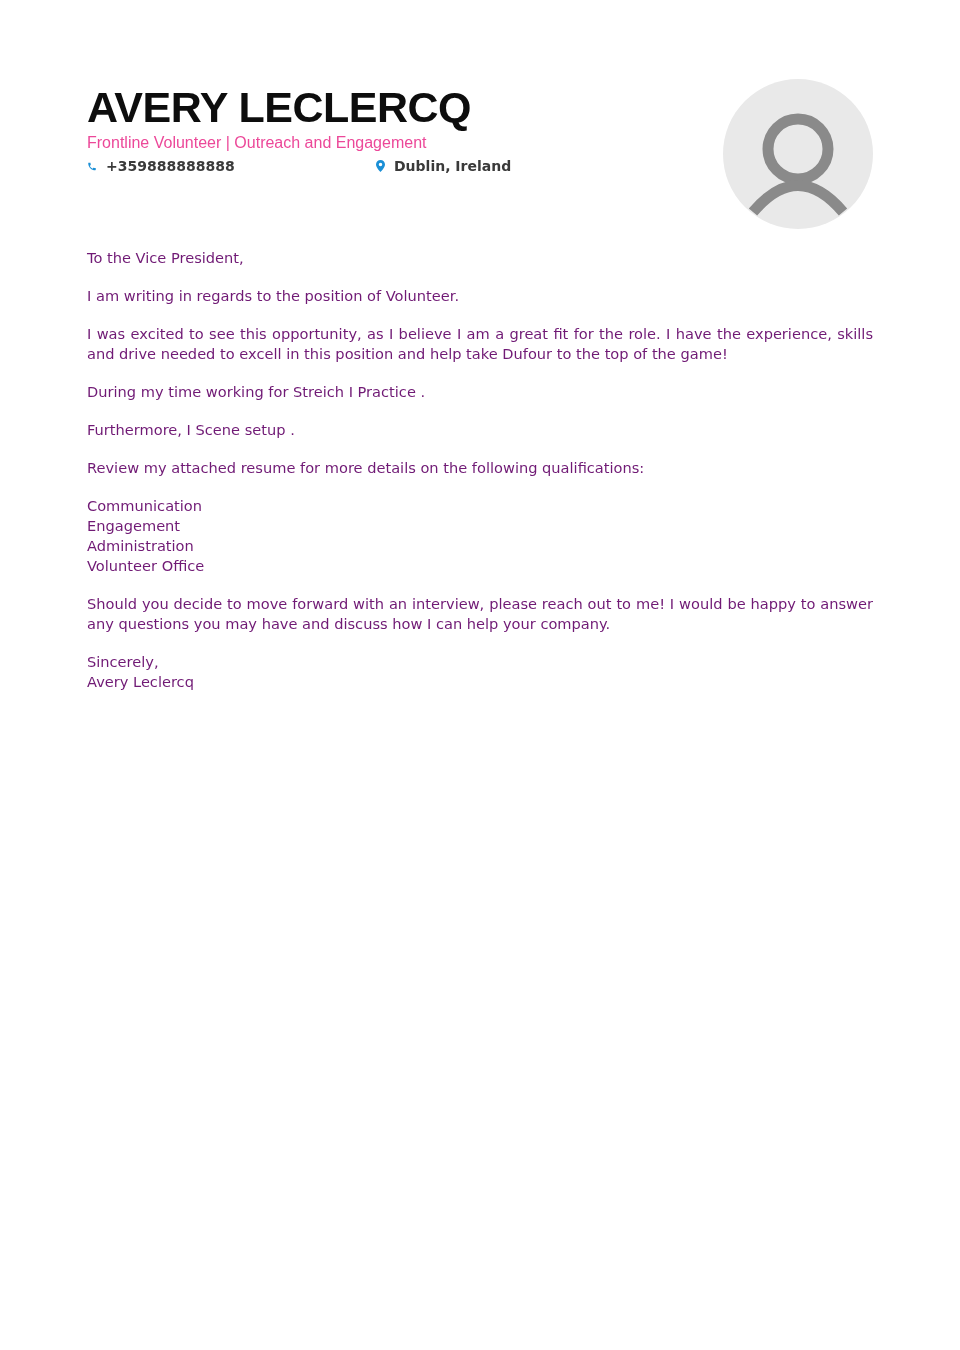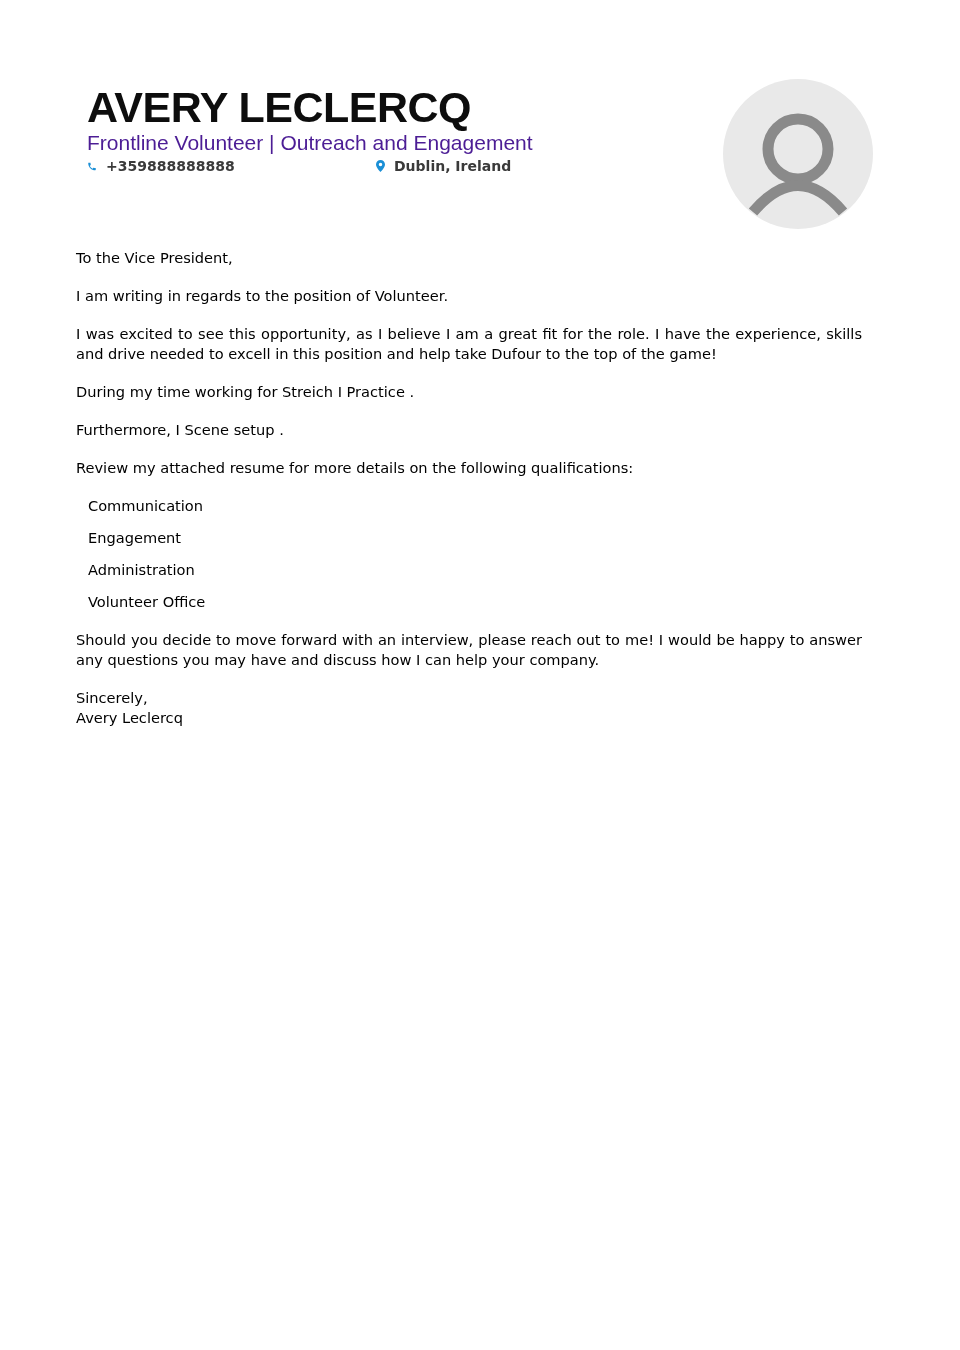--- a/index.html
+++ b/index.html
@@ -36,23 +36,23 @@
       color: #0d0d0d;
       letter-spacing: -0.5px;
       margin: 0;
       position: absolute;
       left: 0;
       top: 2px;
       white-space: nowrap;
     }
     .headline {
       font-family: "Liberation Sans", sans-serif;
-      font-size: 21px;
+      font-size: 16px;
       line-height: 26px;
-      color: #4c1d95;
+      color: #ec4899;
       position: absolute;
       left: 0;
       top: 50px;
       white-space: nowrap;
     }
     .contact {
       position: absolute;
       top: 78px;
       left: 0;
       width: 640px;
@@ -80,38 +80,38 @@
       top: 79px;
       width: 150px;
       height: 150px;
       border-radius: 50%;
       background: #e9e9e9;
       overflow: hidden;
     }
     .avatar svg { display: block; }
     .letter {
       position: absolute;
-      left: 76px;
+      left: 87px;
       top: 248px;
       width: 786px;
       font-size: 14.6px;
       line-height: 20px;
-      color: #000000;
+      color: #701a75;
     }
     .letter p {
       margin: 0 0 18px 0;
       text-align: justify;
     }
     .letter .salutation { margin-bottom: 18px; }
     .letter .list {
       margin: 0 0 18px 0;
       padding: 0;
       list-style: none;
     }
-    .letter .list li { margin: 12px; }
+    .letter .list li { margin: 0; }
     .letter .closing { margin: 0; }
   </style>
 </head>
 <body>
 
 <div class="page">
 
   <div class="header">
     <h1 class="name">AVERY LECLERCQ</h1>
     <div class="headline">Frontline Volunteer | Outreach and Engagement</div>

